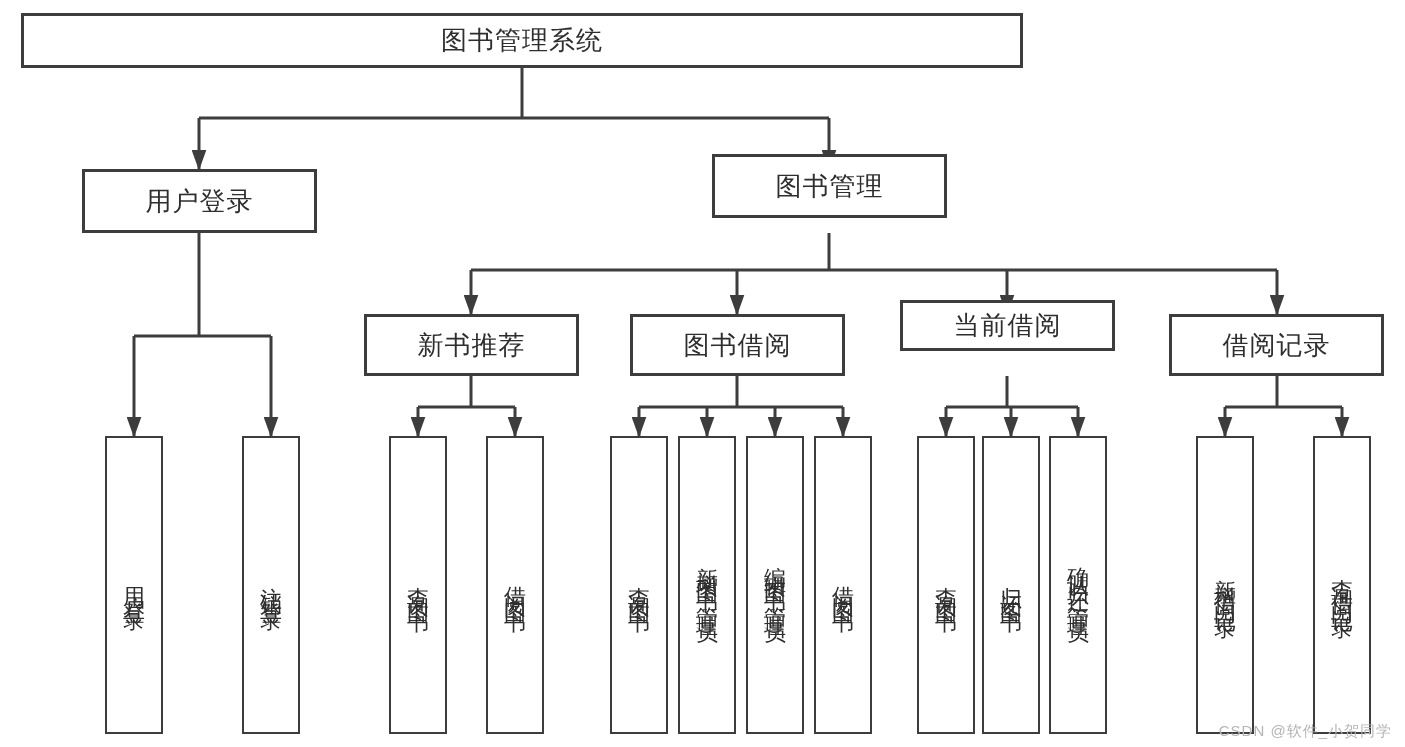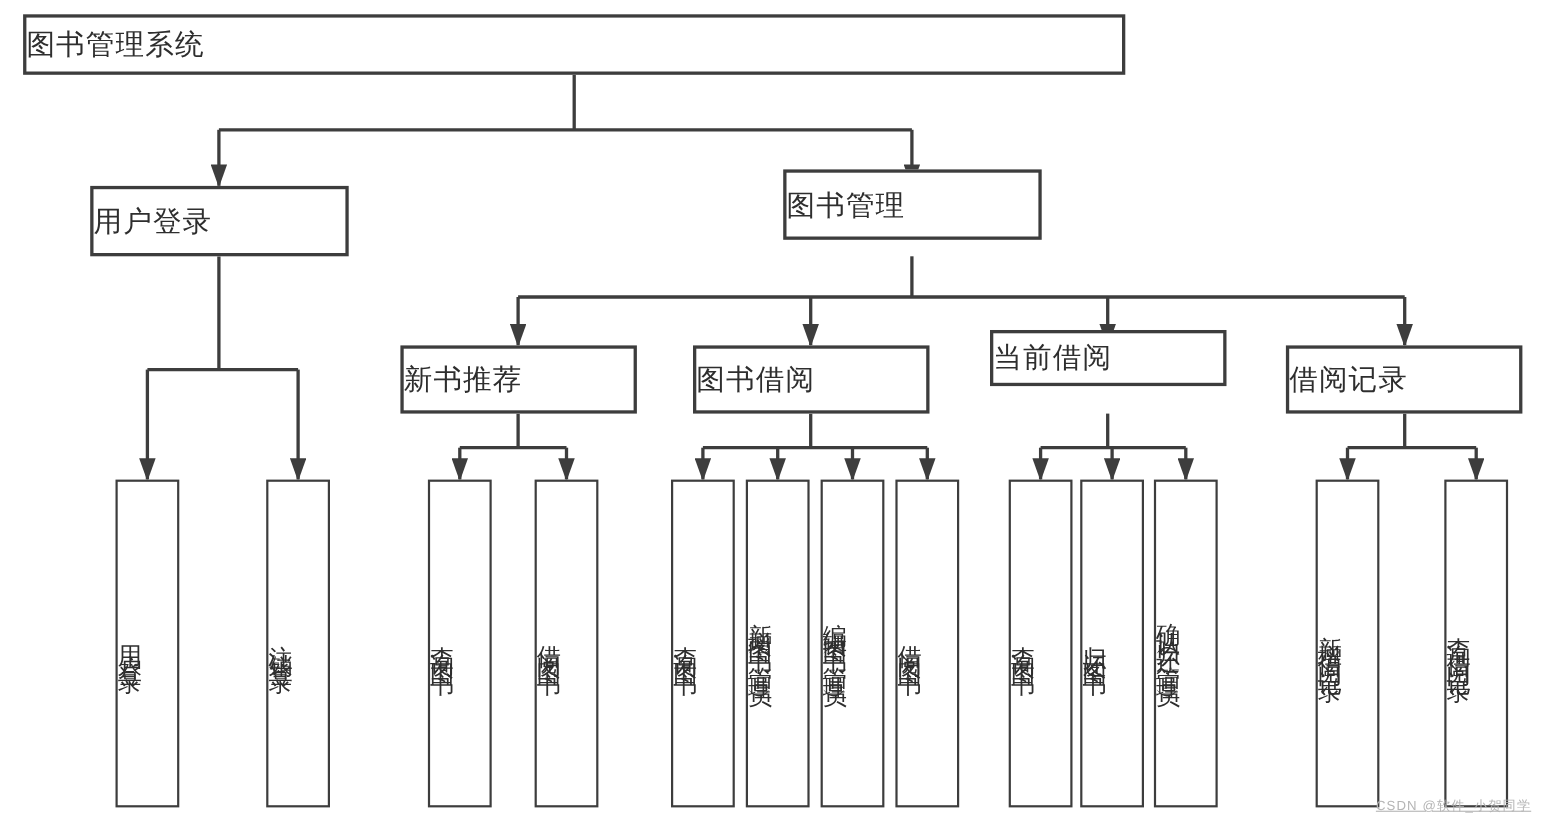--- a/index.html
+++ b/index.html
@@ -16,21 +16,21 @@
     left: 0; top: 0;
     width: 1405px; height: 747px;
   }
   .node {
     position: absolute;
     box-sizing: border-box;
     background: #ffffff;
     border: 3px solid #3d3d3d;
     display: flex;
     align-items: center;
-    justify-content: flex-start;
+    justify-content: center;
     color: #2e2e2e;
   }
   .node.lvl1 span, .node.lvl2 span, .node.lvl3 span {
     font-size: 26px;
     letter-spacing: 1px;
     white-space: nowrap;
   }
   .node.leaf {
     border-width: 2px;
   }
@@ -38,25 +38,24 @@
     writing-mode: vertical-rl;
     text-orientation: mixed;
     font-size: 22px;
     letter-spacing: 8px;
     line-height: 1;
   }
   .watermark {
     position: absolute;
     right: 13px;
     bottom: 6px;
-    font-size: 12px;
+    font-size: 15px;
     color: #b5b5b5;
     letter-spacing: 1px;
     white-space: nowrap;
-    text-decoration: underline;
   }
 </style>
 </head>
 <body>
 
 <div class="canvas">
 
   <svg class="connectors" viewBox="0 0 1405 747" xmlns="http://www.w3.org/2000/svg">
     <defs>
       <marker id="arw" viewBox="0 0 14 10" refX="13" refY="5" markerWidth="7" markerHeight="5" orient="auto">

